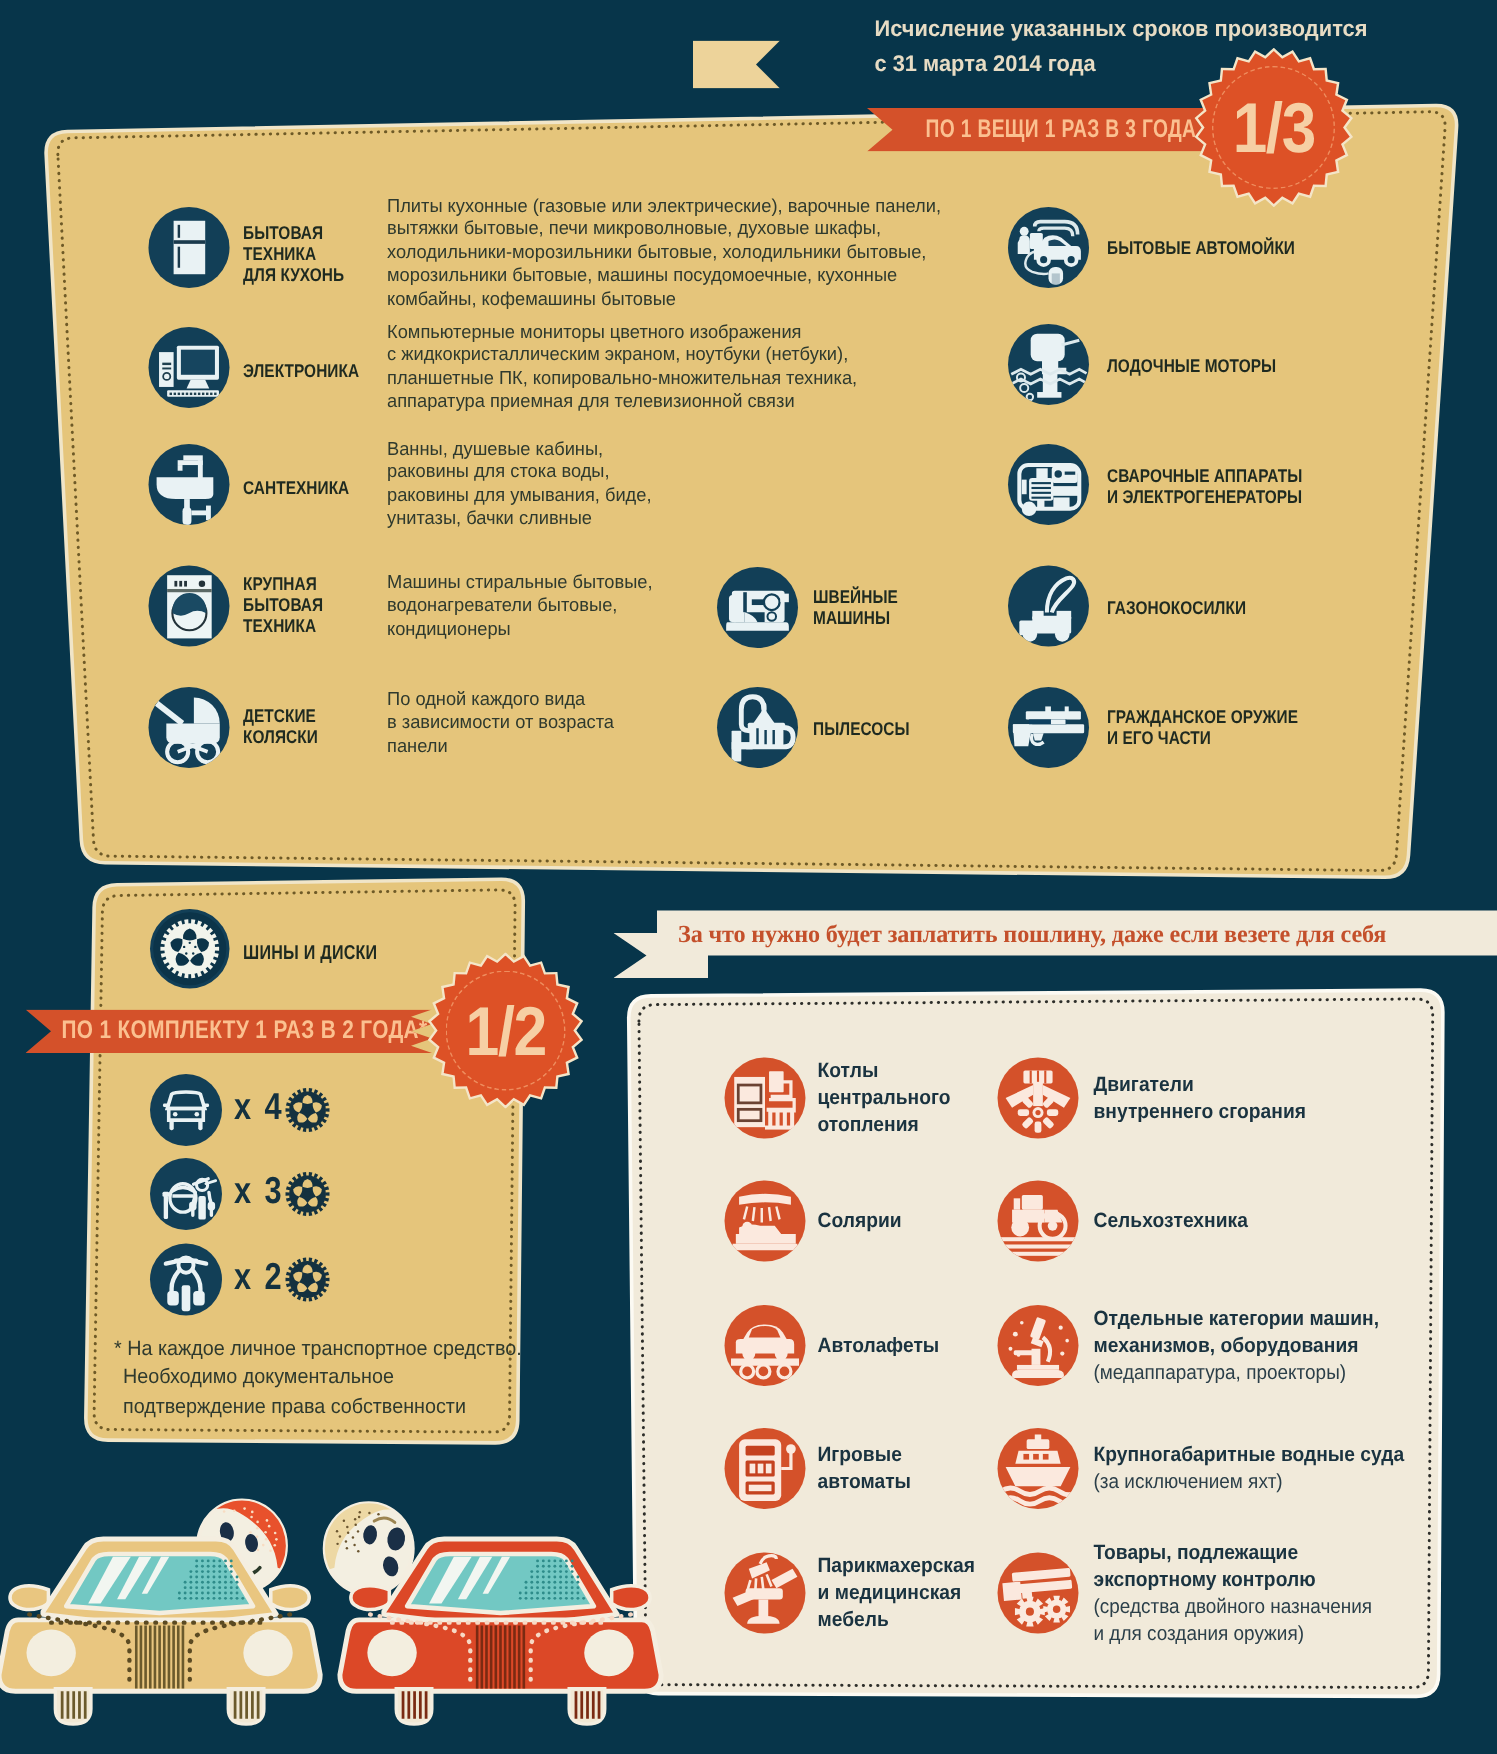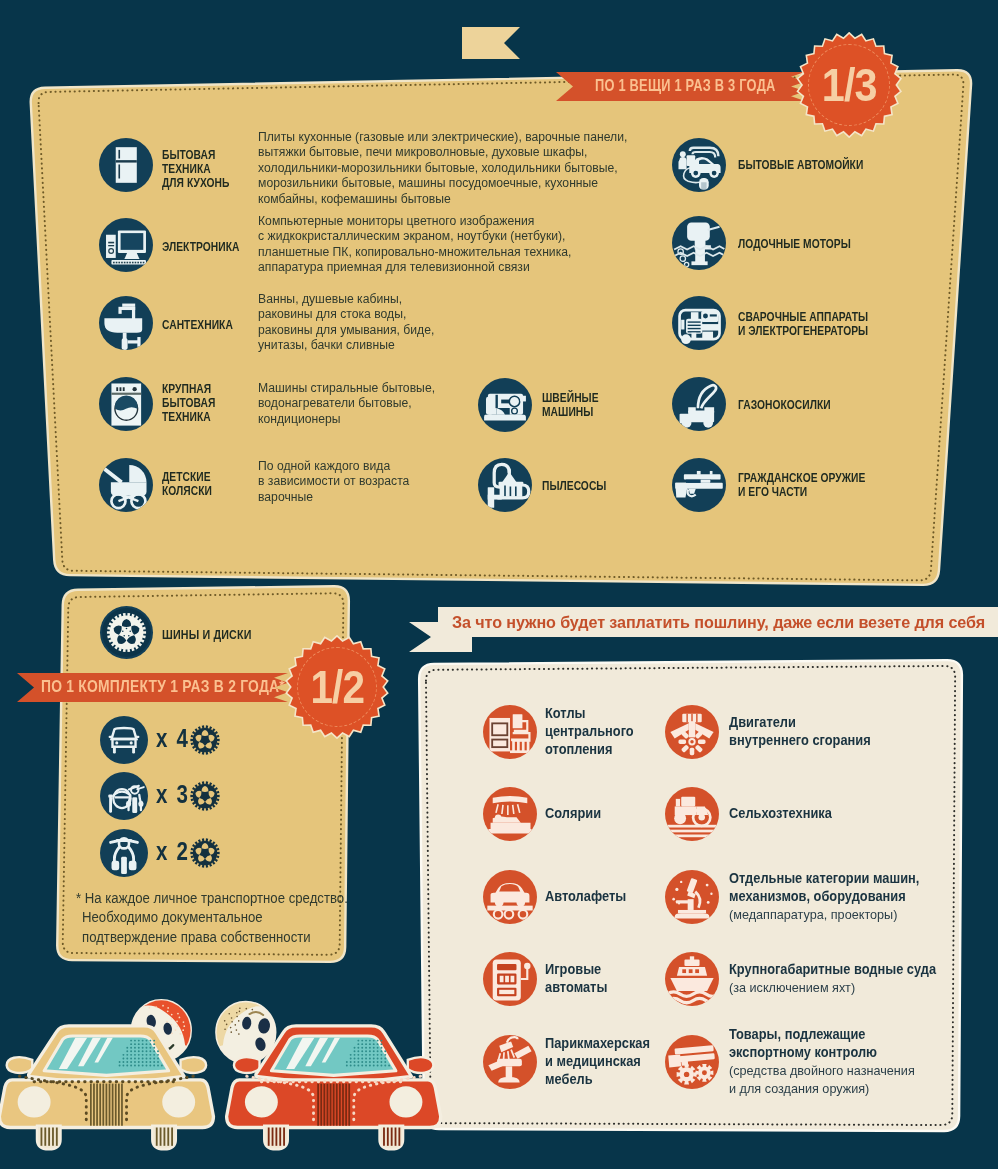--- a/index.html
+++ b/index.html
@@ -21,34 +21,34 @@
   #top-note{left:583px;top:9px;color:#E7DCC4;font-size:15.1px;font-weight:bold;line-height:22.5px;white-space:nowrap;}
   #top-note>div{transform:scaleX(0.965);transform-origin:0 0;}
 
   
   .ribbon{position:absolute;background:#D4512A;height:29px;z-index:8;}
   .ribbon .rtext{position:absolute;top:4px;color:#FBC090;font-weight:bold;
        font-size:17px;letter-spacing:0.3px;white-space:nowrap;
        transform-origin:0 0;}
   #ribbon1 .rtext{transform:scaleX(0.755);}
   #ribbon2 .rtext{transform:scaleX(0.815);}
-  #ribbon1{left:556px;top:72px;width:249px;
+  #ribbon1{left:578px;top:72px;width:249px;
        clip-path:polygon(0 0,249px 0,235px 4.8px,249px 9.7px,235px 14.5px,249px 19.3px,235px 24.2px,249px 29px,0 29px,17px 14.5px);}
   #ribbon2{left:17px;top:673px;width:271px;
        clip-path:polygon(0 0,271px 0,257px 4.8px,271px 9.7px,257px 14.5px,271px 19.3px,257px 24.2px,271px 29px,0 29px,17px 14.5px);}
 
   
   .burst{position:absolute;z-index:9;}
   .burst .bnum{position:absolute;left:0;top:0;width:100%;height:100%;
        display:flex;align-items:center;justify-content:center;
        color:#F6CFA4;font-weight:bold;line-height:1;letter-spacing:-1px;
        transform:scaleX(0.88);}
 
   
-  #banner2{left:438px;top:607px;width:560px;height:30px;background:#F1EADA;z-index:6;}
+  #banner2{left:438px;top:607px;width:560px;height:30px;background:#F1EADA;z-index:6;font-family:Liberation Serif, serif;}
   #banner2 .btext{position:absolute;left:14px;top:6px;font-size:16.4px;font-weight:bold;
        color:#C4502B;white-space:nowrap;letter-spacing:-0.1px;
        transform:scaleX(0.985);transform-origin:0 0;}
   #banner2-tail{left:409px;top:622px;width:63px;height:30px;background:#F1EADA;z-index:5;
        clip-path:polygon(0 0,63px 0,63px 30px,0 30px,22px 15px);}
 
   
   .icon-circle{position:absolute;border-radius:50%;overflow:hidden;}
   .row-label{position:absolute;font-weight:bold;color:#1F2A20;}
   .row-desc{position:absolute;color:#2F3A2E;}
@@ -67,20 +67,24 @@
     </svg>
 <svg class="abs" style="left:0;top:0;width:998px;height:1169px;pointer-events:none;" viewBox="0 0 998 1169" width="998" height="1169">
       <path d="M62.76 605.00 Q63.00 590.00 78.00 589.79 L334.00 586.21 Q349.00 586.00 348.84 601.00 L345.16 947.00 Q345.00 962.00 330.00 961.90 L72.00 960.10 Q57.00 960.00 57.24 945.00 Z" fill="#E5C57B" stroke="#F0E5C8" stroke-width="2.4" stroke-linejoin="round"></path>
       <path d="M68.27 608.16 Q68.45 597.16 79.45 597.00 L332.50 593.29 Q343.50 593.12 343.38 604.12 L339.70 943.82 Q339.58 954.82 328.58 954.74 L73.58 953.01 Q62.58 952.94 62.76 941.94 Z" fill="none" stroke="#6E5A27" stroke-width="2" stroke-linecap="round" stroke-dasharray="0.2 4.6"></path>
     </svg>
 <svg class="abs" style="left:0;top:0;width:998px;height:1169px;pointer-events:none;" viewBox="0 0 998 1169" width="998" height="1169">
       <path d="M419.16 679.00 Q419.00 664.00 434.00 663.89 L947.00 660.11 Q962.00 660.00 961.90 675.00 L959.10 1116.00 Q959.00 1131.00 944.00 1130.94 L439.00 1129.06 Q424.00 1129.00 423.84 1114.00 Z" fill="#F1EADA" stroke="#FCFAF3" stroke-width="2.4" stroke-linejoin="round"></path>
       <path d="M425.97 680.84 Q425.85 669.84 436.85 669.76 L944.21 665.99 Q955.21 665.91 955.14 676.91 L952.30 1114.07 Q952.23 1125.07 941.23 1125.02 L441.78 1123.12 Q430.78 1123.08 430.66 1112.08 Z" fill="none" stroke="#2D2E2A" stroke-width="2" stroke-linecap="round" stroke-dasharray="0.2 4.6"></path>
     </svg>
 <div class="abs" id="top-banner-tail"></div>
+<div class="abs" id="top-note">
+      <div>Исчисление указанных сроков производится</div>
+      <div>с 31 марта 2014 года</div>
+    </div>
 <div class="abs ribbon" id="ribbon1">
       <div class="rtext" style="left:39px;">ПО 1 ВЕЩИ 1 РАЗ В 3 ГОДА</div>
     </div>
 <div class="abs burst" style="left:796px;top:31.8px;width:106.4px;height:106.4px;">
       <div class="abs" style="left:0;top:0;width:106.4px;height:106.4px;background:#F4E5C8;clip-path:polygon(53.20px 0.00px,59.00px 5.41px,65.93px 1.55px,70.27px 8.18px,77.92px 6.09px,80.55px 13.58px,88.48px 13.38px,89.24px 21.27px,96.98px 22.98px,95.83px 30.83px,102.94px 34.34px,99.95px 41.68px,106.01px 46.79px,101.35px 53.20px,106.01px 59.61px,99.95px 64.72px,102.94px 72.06px,95.83px 75.57px,96.98px 83.42px,89.24px 85.13px,88.48px 93.02px,80.55px 92.82px,77.92px 100.31px,70.27px 98.22px,65.93px 104.85px,59.00px 100.99px,53.20px 106.40px,47.40px 100.99px,40.47px 104.85px,36.13px 98.22px,28.48px 100.31px,25.85px 92.82px,17.92px 93.02px,17.16px 85.13px,9.42px 83.42px,10.57px 75.57px,3.46px 72.06px,6.45px 64.72px,0.39px 59.61px,5.05px 53.20px,0.39px 46.79px,6.45px 41.68px,3.46px 34.34px,10.57px 30.83px,9.42px 22.98px,17.16px 21.27px,17.92px 13.38px,25.85px 13.58px,28.48px 6.09px,36.13px 8.18px,40.47px 1.55px,47.40px 5.41px);"></div>
       <div class="abs" style="left:2.2px;top:2.2px;width:102px;height:102px;background:#DD5126;clip-path:polygon(51.00px 0.00px,56.56px 5.18px,63.21px 1.48px,67.37px 7.84px,74.70px 5.84px,77.22px 13.02px,84.82px 12.83px,85.55px 20.39px,92.97px 22.03px,91.87px 29.55px,98.69px 32.92px,95.81px 39.95px,101.63px 44.85px,97.16px 51.00px,101.63px 57.15px,95.81px 62.05px,98.69px 69.08px,91.87px 72.45px,92.97px 79.97px,85.55px 81.61px,84.82px 89.17px,77.22px 88.98px,74.70px 96.16px,67.37px 94.16px,63.21px 100.52px,56.56px 96.82px,51.00px 102.00px,45.44px 96.82px,38.79px 100.52px,34.63px 94.16px,27.30px 96.16px,24.78px 88.98px,17.18px 89.17px,16.45px 81.61px,9.03px 79.97px,10.13px 72.45px,3.31px 69.08px,6.19px 62.05px,0.37px 57.15px,4.84px 51.00px,0.37px 44.85px,6.19px 39.95px,3.31px 32.92px,10.13px 29.55px,9.03px 22.03px,16.45px 20.39px,17.18px 12.83px,24.78px 13.02px,27.30px 5.84px,34.63px 7.84px,38.79px 1.48px,45.44px 5.18px);"></div>
       <div class="abs" style="left:12.4px;top:12.4px;width:81.6px;height:81.6px;border:1.4px dashed #EE8D5E;border-radius:50%;box-sizing:border-box;"></div>
       <div class="bnum" style="font-size:47px;">1/3</div>
     </div>
 <div class="abs icon-circle " style="left:99px;top:138px;width:54px;height:54px;background:#123F57;">
@@ -177,21 +181,21 @@
 <path d="M22 45 H88 V62 Q88 70 78 70 H32 Q22 70 22 62 Z" fill="#E9F2F4"></path>
 <circle cx="36" cy="80" r="13" fill="none" stroke="#E9F2F4" stroke-width="5"></circle>
 <circle cx="73" cy="80" r="13" fill="none" stroke="#E9F2F4" stroke-width="5"></circle>
 <path d="M36 80 L73 66 M36 66 L73 80" stroke="#E9F2F4" stroke-width="4.5"></path>
 </svg>
     </div>
     <div class="abs row-label navy-label" style="left:162px;top:470px;">ДЕТСКИЕ</div>
     <div class="abs row-label navy-label" style="left:162px;top:484px;">КОЛЯСКИ</div>
     <div class="abs row-desc desc-text" style="left:258px;top:459px;">По одной каждого вида</div>
     <div class="abs row-desc desc-text" style="left:258px;top:474px;">в зависимости от возраста</div>
-    <div class="abs row-desc desc-text" style="left:258px;top:490px;">варочные</div>
+    <div class="abs row-desc desc-text" style="left:258px;top:490px;">панели</div>
 <div class="abs icon-circle " style="left:478px;top:378px;width:54px;height:54px;background:#123F57;">
       <svg viewBox="0 0 100 100" width="54" height="54" style="display:block">
 <g transform="translate(50 54) scale(0.88) translate(-52 -54)">
 <rect x="16" y="26" width="74" height="44" rx="4" fill="#E9F2F4"></rect>
 <rect x="12" y="32" width="14" height="38" rx="5" fill="#E9F2F4"></rect>
 <rect x="32" y="28" width="5" height="28" fill="#123F57"></rect>
 <rect x="44" y="38" width="30" height="8" fill="#123F57"></rect>
 <circle cx="72" cy="42" r="11" fill="#E9F2F4" stroke="#123F57" stroke-width="3.2"></circle>
 <circle cx="72" cy="62" r="6" fill="#E9F2F4" stroke="#123F57" stroke-width="2.8"></circle>
 <path d="M34 56 L62 56 L62 70 L34 70 Z" fill="#123F57"></path>

